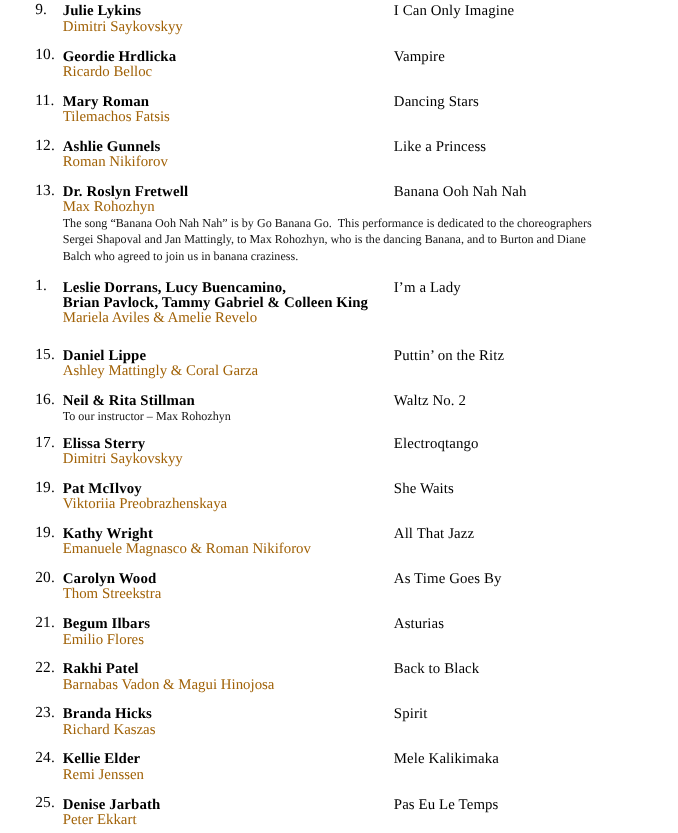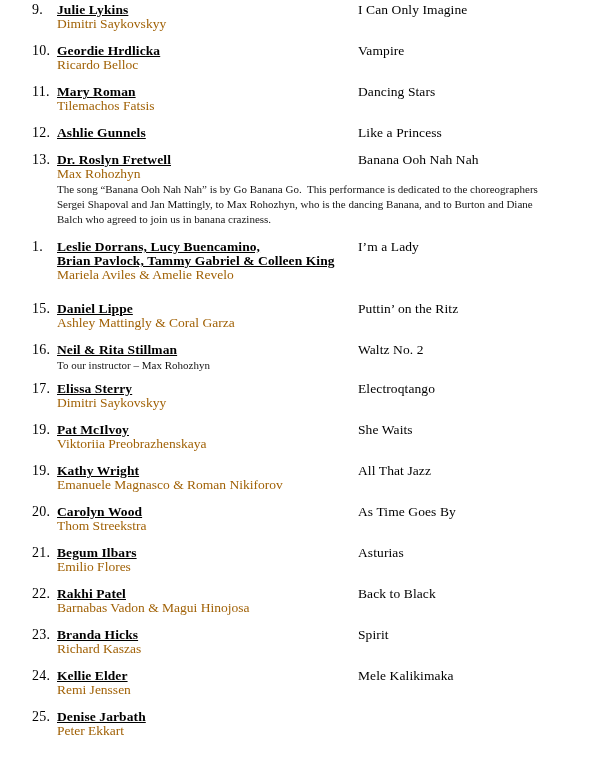--- a/index.html
+++ b/index.html
@@ -39,21 +39,20 @@
     line-height: 14px;
     letter-spacing: 0.2px;
   }
   .name {
     grid-row: 1; grid-column: 2;
     font-weight: bold;
     font-size: 13.5px;
     line-height: 14px;
     white-space: pre-line;
     letter-spacing: 0.1px;
-    text-decoration: underline;
   }
   .song {
     grid-row: 1; grid-column: 3;
     align-self: start;
     font-weight: normal;
     font-size: 13.5px;
     line-height: 14px;
     letter-spacing: 0.1px;
   }
   .sub {
@@ -99,20 +98,21 @@
       <div class="name">Mary Roman</div>
       <div class="song">Dancing Stars</div>
       <div class="sub">Tilemachos Fatsis</div>
 
     </li>
 
     <li class="entry">
       <span class="num">12.</span>
       <div class="name">Ashlie Gunnels</div>
       <div class="song">Like a Princess</div>
+      <div class="sub">Roman Nikiforov</div>
 
     </li>
 
     <li class="entry">
       <span class="num">13.</span>
       <div class="name">Dr. Roslyn Fretwell</div>
       <div class="song">Banana Ooh Nah Nah</div>
       <div class="sub">Max Rohozhyn</div>
       <div class="note">The song “Banana Ooh Nah Nah” is by Go Banana Go.  This performance is dedicated to the choreographers
 Sergei Shapoval and Jan Mattingly, to Max Rohozhyn, who is the dancing Banana, and to Burton and Diane
@@ -204,18 +204,19 @@
       <span class="num">24.</span>
       <div class="name">Kellie Elder</div>
       <div class="song">Mele Kalikimaka</div>
       <div class="sub">Remi Jenssen</div>
 
     </li>
 
     <li class="entry">
       <span class="num">25.</span>
       <div class="name">Denise Jarbath</div>
+      <div class="song">Pas Eu Le Temps</div>
       <div class="sub">Peter Ekkart</div>
 
     </li>
 
   </ol>
 </div>
 
 </body></html>

